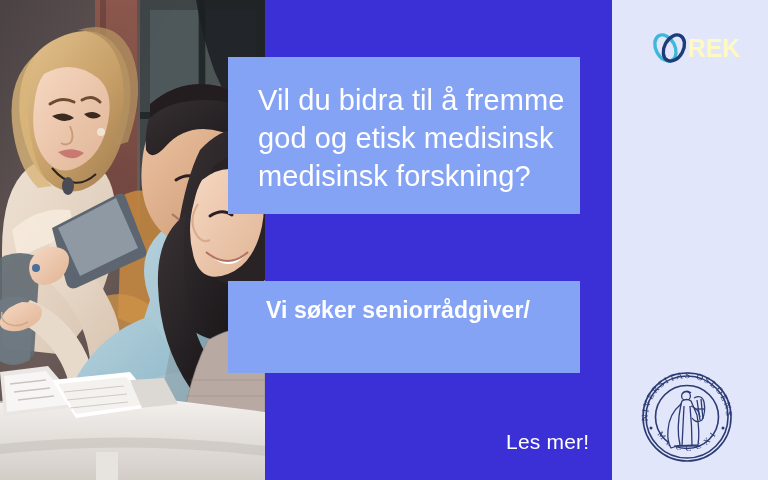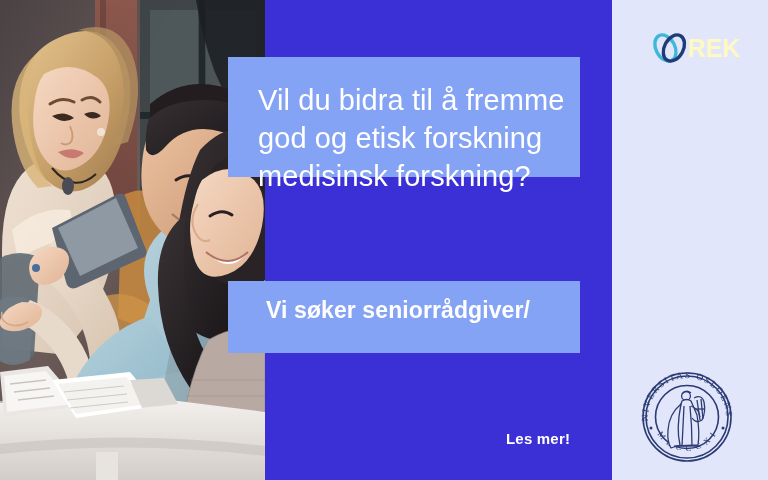--- a/index.html
+++ b/index.html
@@ -53,55 +53,55 @@
   
   .textbox {
     position: absolute;
     background: #85A3F5;
     box-sizing: border-box;
   }
   .box-headline {
     left: 228px;
     top: 57px;
     width: 352px;
-    height: 120px;
+    height: 157px;
     padding: 24px 26px 0 30px;
   }
   .box-headline .line {
     color: #ffffff;
     font-size: 29px;
     line-height: 38px;
     font-weight: 400;
     letter-spacing: 0.1px;
     white-space: nowrap;
   }
   .box-job {
     left: 228px;
     top: 281px;
     width: 352px;
-    height: 72px;
+    height: 92px;
     padding: 14px 20px 0 38px;
   }
   .box-job .line {
     color: #ffffff;
     font-size: 23px;
     line-height: 31px;
     font-weight: bold;
     letter-spacing: 0.1px;
     white-space: nowrap;
   }
 
   
   .cta {
     position: absolute;
     left: 506px;
     top: 430px;
     color: #ffffff;
-    font-size: 15px;
-    font-weight: bold;
+    font-size: 21px;
+    font-weight: normal;
     letter-spacing: 0.2px;
   }
 
   
   .rek-logo {
     position: absolute;
     left: 648px;
     top: 26px;
     width: 92px;
     height: 44px;
@@ -301,21 +301,21 @@
       </g>
       <path d="M130 380 l34 -2 l14 26 l-36 4 Z" fill="#dcd8d4"></path>
 
       <path d="M0 444 q130 -14 265 2 v10 q-135 -16 -265 -2 Z" fill="#c7c1bb" opacity="0.6"></path>
       <rect x="96" y="452" width="22" height="28" fill="#e7e3df"></rect>
     </svg>
   </div>
 
   <div class="textbox box-headline">
     <div class="line">Vil du bidra til å fremme</div>
-    <div class="line">god og etisk forskning</div>
+    <div class="line">god og etisk medisinsk</div>
     <div class="line">medisinsk forskning?</div>
   </div>
 
   <div class="textbox box-job">
     <div class="line">Vi søker seniorrådgiver/</div>
   </div>
 
   <div class="cta">Les mer!</div>
 
   <div class="rek-logo">

